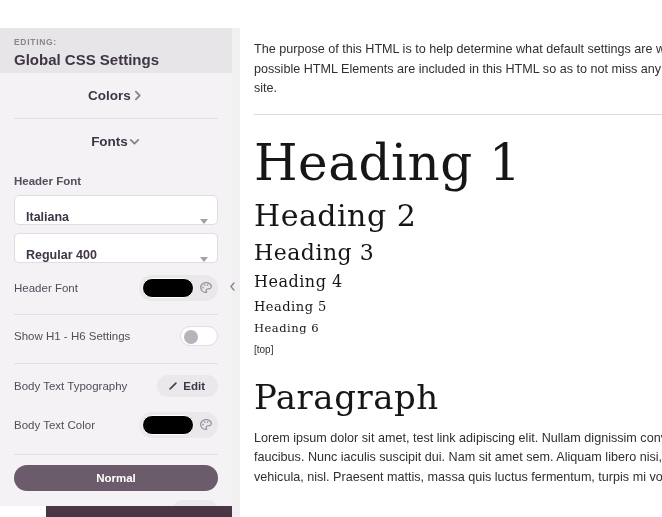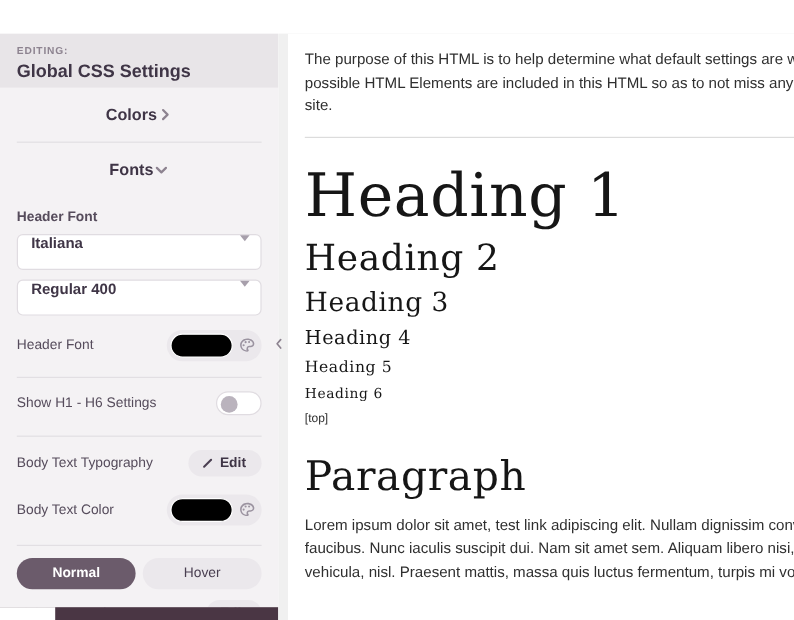--- a/index.html
+++ b/index.html
@@ -49,21 +49,21 @@
   .divider { height: 1px; background: #e2dfe3; margin: 0 14px; }
 
   .field { padding: 0 14px; font-weight: bold; }
   .field-label {
     font-size: 11.5px; color: #564c5c; line-height: 15px;
     margin: 10px 0 6px 0;
   }
   .select {
     height: 30px; background: #fff;
     border: 1px solid #e0dce1; border-radius: 5px;
-    display: flex; align-items: flex-start; justify-content: space-between;
+    display: flex; align-items: flex-end; justify-content: space-between;
     padding: 0 9px 0 11px; margin-bottom: 8px; cursor: pointer;
   }
   .select-val { font-size: 12.5px; color: #3f3546; }
   .caret { width: 0; height: 0; border-left: 4.5px solid transparent;
            border-right: 4.5px solid transparent; border-top: 5px solid #a79fab; }
 
   .row-inline {
     display: flex; align-items: center; justify-content: space-between;
     padding: 0 14px; height: 34px;
   }
@@ -272,21 +272,20 @@
             <circle cx="6.5" cy="4.7" r="1"></circle>
             <circle cx="9.8" cy="4.6" r="1"></circle>
           </svg>
         </div>
       </div>
 
       <div class="divider" style="margin-top:12px"></div>
 
       <div class="seg">
         <div class="seg-item active">Normal</div>
-        <div class="seg-item inactive">Hover</div>
       </div>
 
       <div class="row-inline" style="height:40px">
         <span class="rl">Link Typography</span>
         <div class="edit-btn">
 
           <span class="et">Edit</span>
         </div>
       </div>
 

